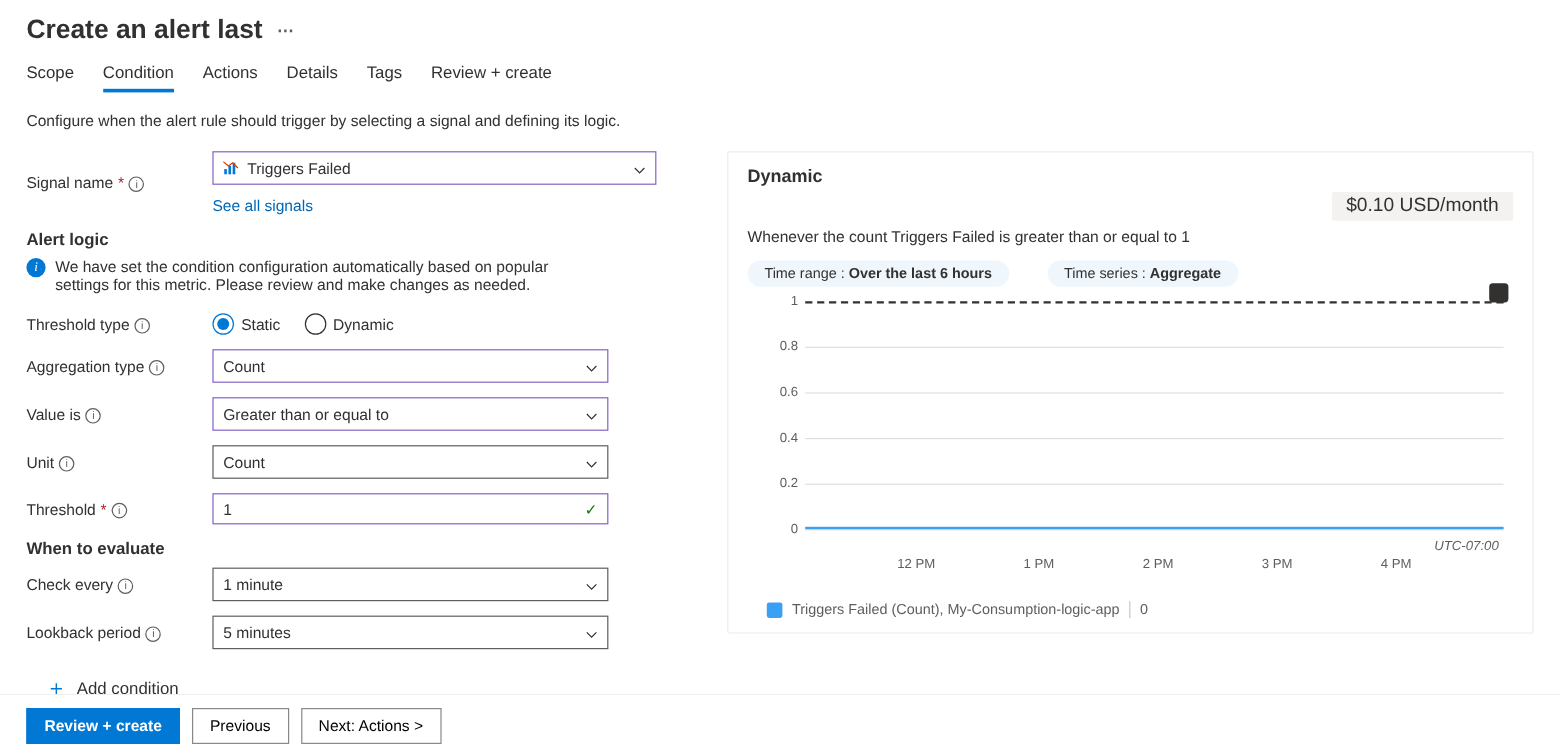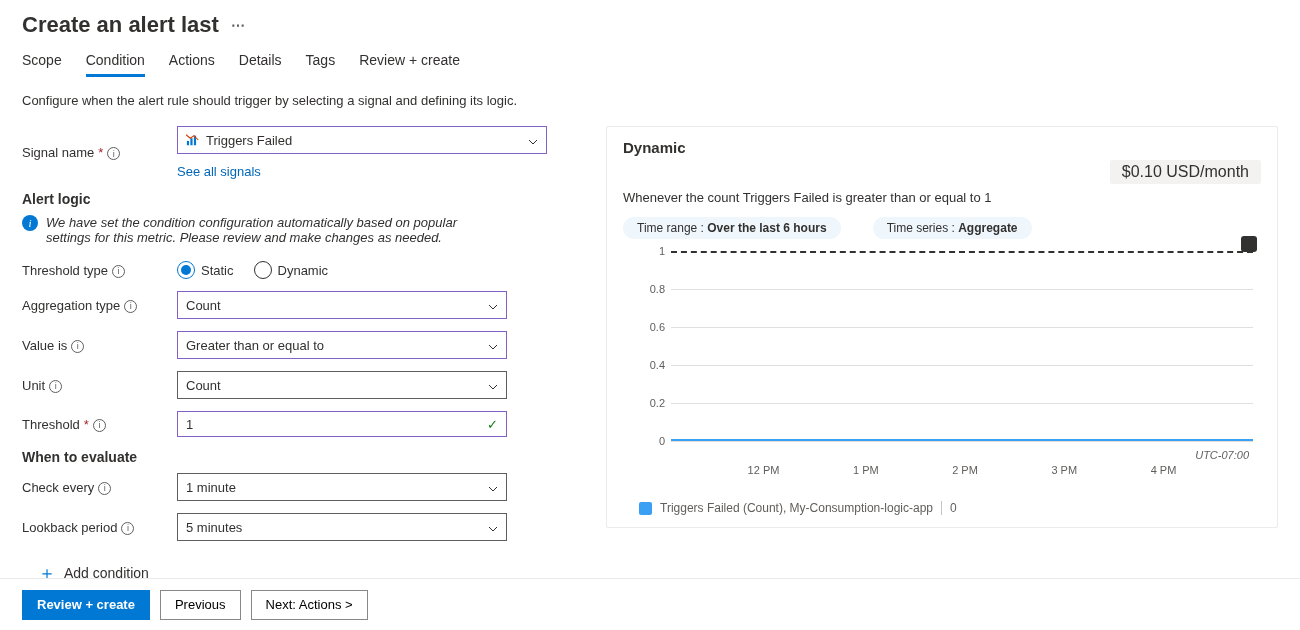--- a/index.html
+++ b/index.html
@@ -102,21 +102,21 @@
                 </svg></span>
           </div>
           <span class="link">See all signals</span>
         </div>
       </div>
 
       <div class="section-heading">Alert logic</div>
 
       <div class="info-line">
         <div class="info-icon">i</div>
-        <div style="max-width:440px;font-style:italic;">We have set the condition configuration automatically based on popular settings for this metric. Please review and make changes as needed.</div>
+        <div style="max-width:440px;">We have set the condition configuration automatically based on popular settings for this metric. Please review and make changes as needed.</div>
       </div>
 
       <div class="field-row">
         <div class="field-label">
           <span>Threshold type</span>
           <span class="info-o">i</span>
         </div>
         <div class="radio-row">
           <div class="radio checked">
             <span class="dot"></span>

